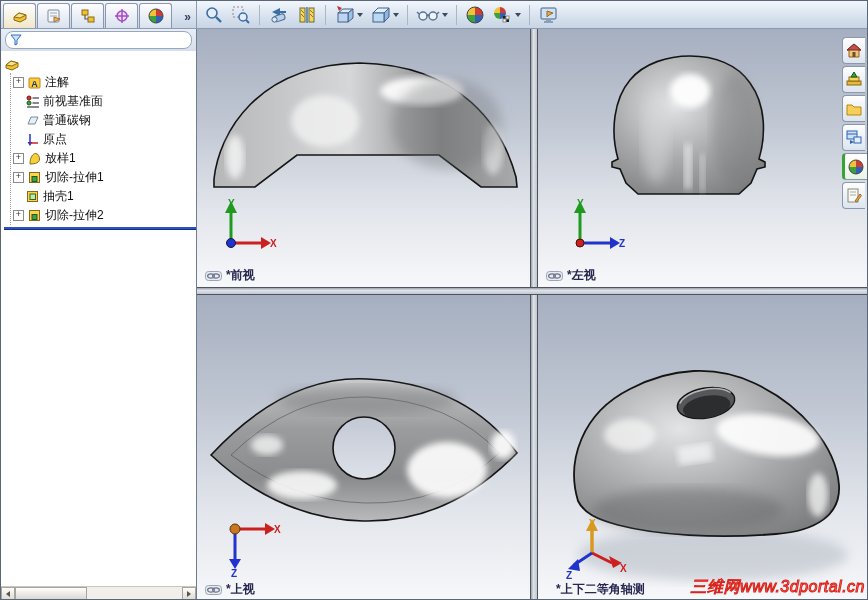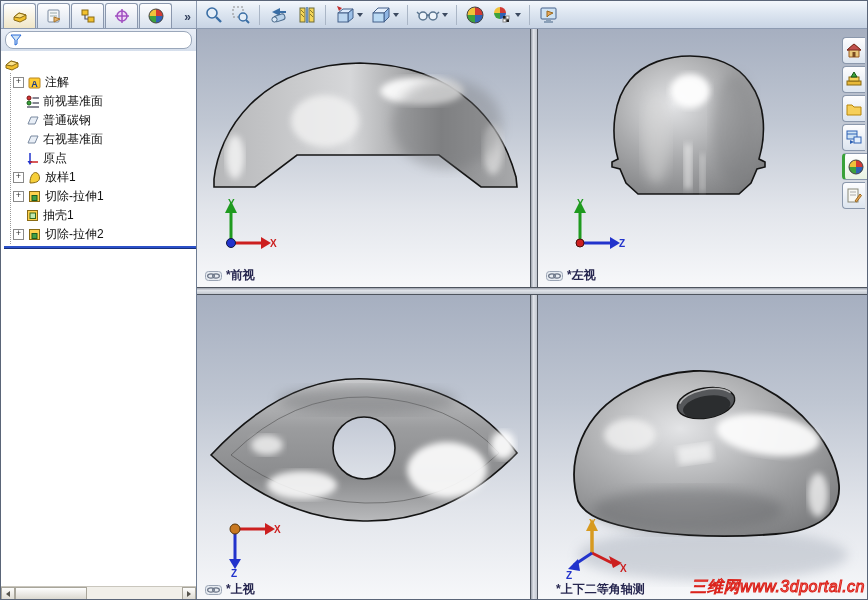--- a/index.html
+++ b/index.html
@@ -284,27 +284,20 @@
         <div class="trow">
           <span class="exp-spacer"></span>
           <svg width="15" height="15">
             <polygon points="3,11 6,4 13,4 10,11" fill="#e8eef6" stroke="#7a8aa0"></polygon>
           </svg>
           <span class="lbl">普通碳钢</span>
         </div>
         <div class="trow">
           <span class="exp-spacer"></span>
           <svg width="15" height="15">
-            <polygon points="3,11 6,4 13,4 10,11" fill="#e8eef6" stroke="#7a8aa0"></polygon>
-          </svg>
-          <span class="lbl">右视基准面</span>
-        </div>
-        <div class="trow">
-          <span class="exp-spacer"></span>
-          <svg width="15" height="15">
             <line x1="5" y1="2" x2="5" y2="11" stroke="#2233cc" stroke-width="1.5"></line>
             <polygon points="2.5,10 7.5,10 5,14" fill="#2233cc"></polygon>
             <line x1="5" y1="11" x2="13" y2="11" stroke="#cc2222" stroke-width="1.5"></line>
           </svg>
           <span class="lbl">原点</span>
         </div>
         <div class="trow">
           <span class="expander">+</span>
           <svg width="15" height="15">
             <path d="M3 13 C3 6 6 2.5 8.5 2.5 C11.5 2.5 12.5 6 12.5 8 C12.5 11.5 9 13 3 13 Z" fill="#f6cf3a" stroke="#8a6b15"></path>

